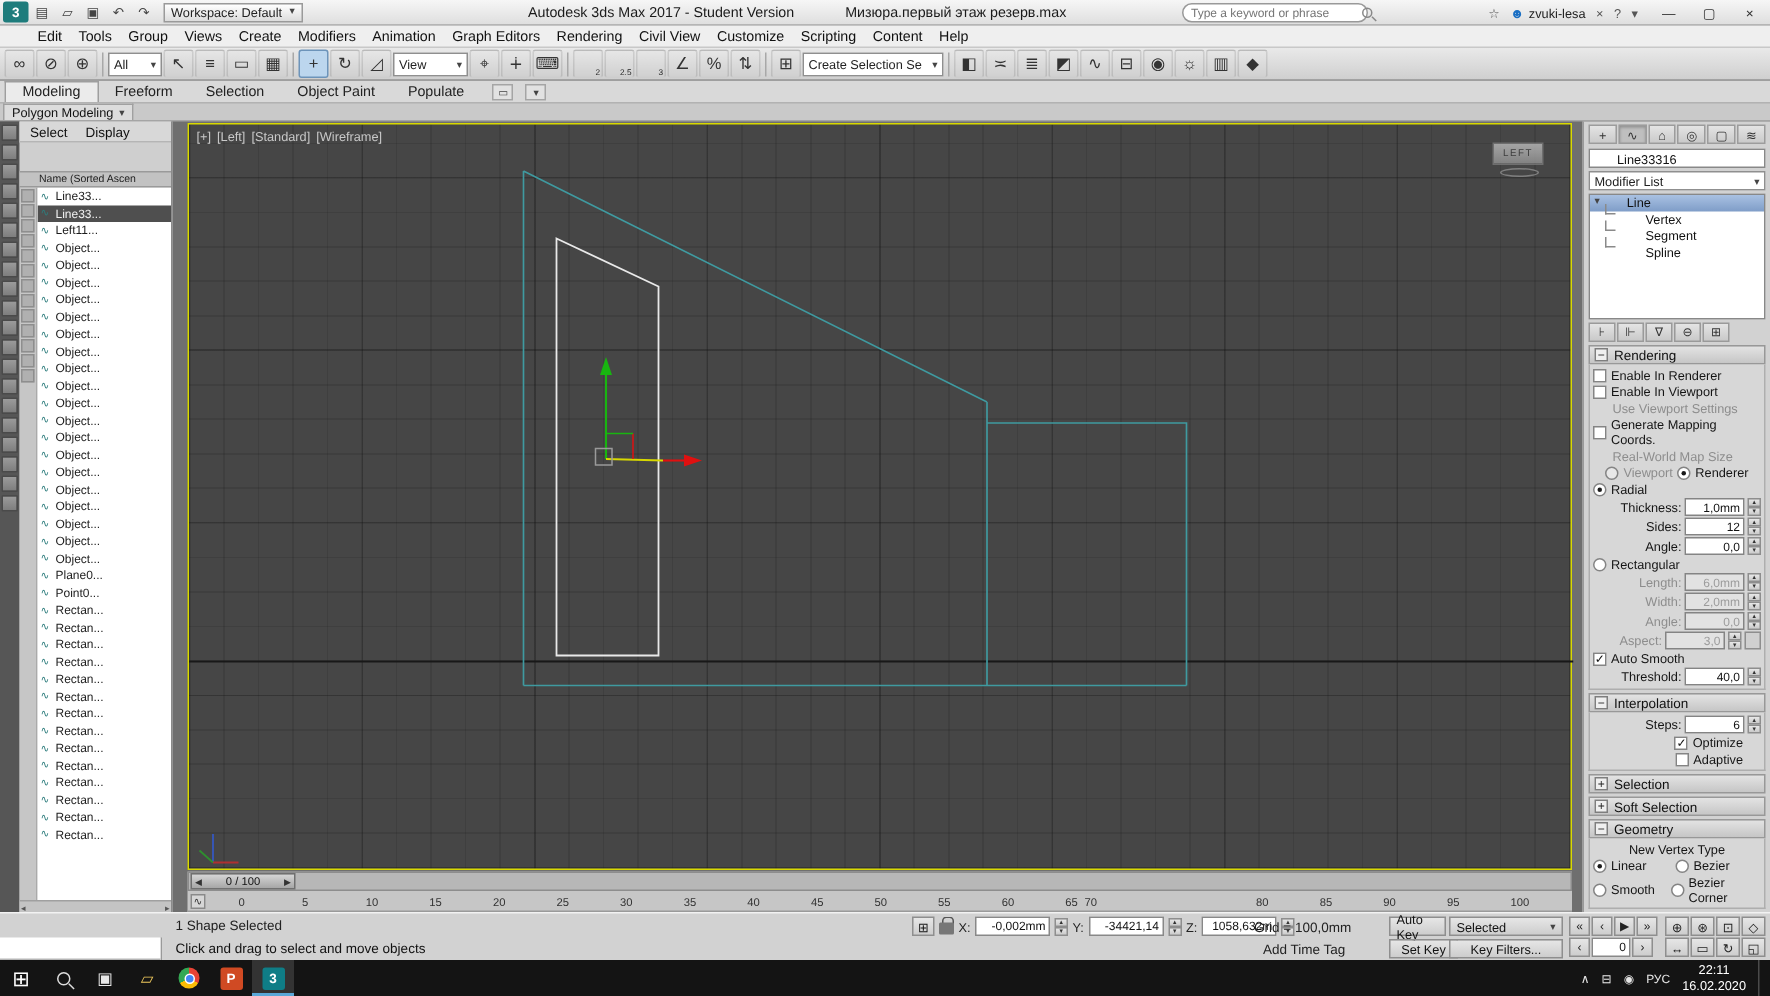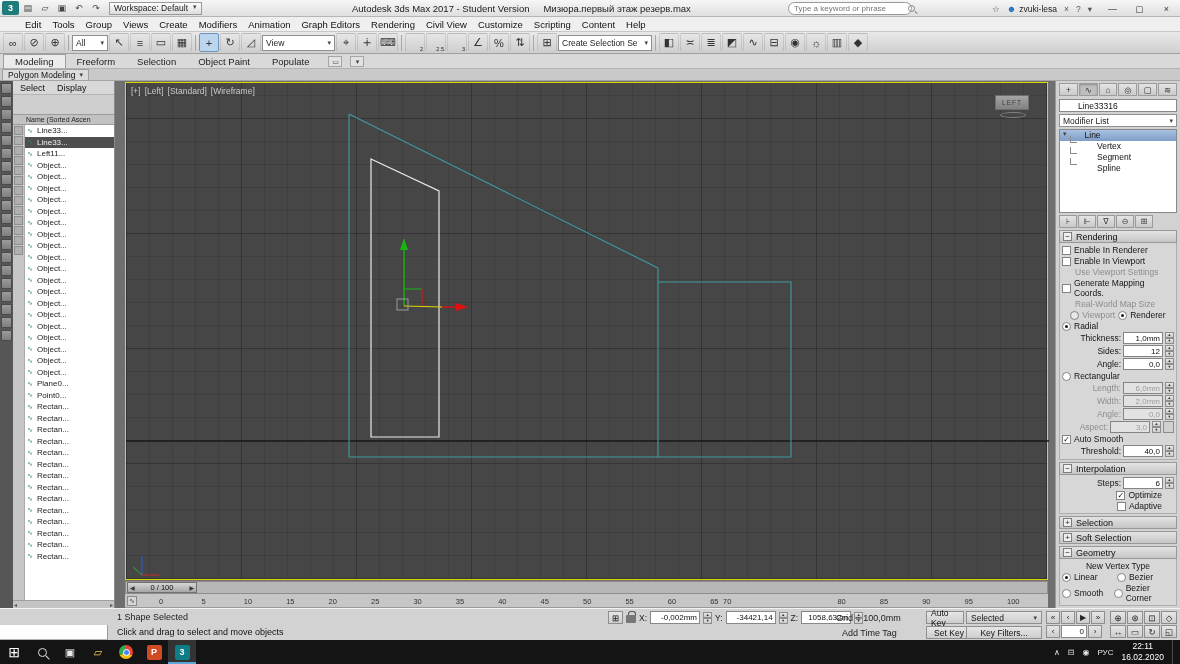--- a/index.html
+++ b/index.html
@@ -3,21 +3,21 @@
 <meta charset="utf-8">
 <style>
 *{margin:0;padding:0;box-sizing:border-box}
 body{font-family:"Liberation Sans",sans-serif;background:#555;width:1180px;height:664px;overflow:hidden}
 #app{position:relative;width:1180px;height:664px;overflow:hidden;background:#7a7a7a;font-size:10px;color:#111}
 
 #titlebar{position:absolute;left:0;top:0;right:0;height:17px;background:linear-gradient(#f6f6f6,#dfdfdf);border-bottom:1px solid #b5b5b5;display:flex;align-items:center;padding-left:2px;gap:1px}
 .tbi{width:16px;height:14px;font-size:9px;color:#444;display:flex;align-items:center;justify-content:center}
 #app-logo{width:17px;height:14px;background:#1e7c7c;color:#fff;font-size:9px;font-weight:bold;display:flex;align-items:center;justify-content:center;border-radius:2px}
 #workspace-dd{margin-left:4px;height:13px;border:1px solid #9a9a9a;background:linear-gradient(#fff,#dcdcdc);display:flex;align-items:flex-start;gap:5px;padding:0 4px;font-size:8.5px;color:#222}
-#title-center{position:absolute;left:352px;top:0;height:17px;display:flex;align-items:center;gap:14px;font-size:9.5px;color:#1a1a1a;white-space:nowrap}
+#title-center{position:absolute;left:352px;top:0;height:17px;display:flex;align-items:center;gap:34px;font-size:9.5px;color:#1a1a1a;white-space:nowrap}
 #search-wrap{position:absolute;left:788px;top:2px;width:124px;height:13px;border:1px solid #999;border-radius:7px;background:#fff;display:flex;align-items:center;padding:0 5px;gap:4px}
 #search-input{border:none;outline:none;flex:1;font-size:8px;color:#555;font-family:inherit;background:transparent}
 .sglass{width:7px;height:7px;border:1.2px solid #888;border-radius:50%;position:relative;flex:none}
 .sglass::after{content:"";position:absolute;width:4px;height:1.2px;background:#888;transform:rotate(45deg);left:5px;top:6px}
 #tb-right{position:absolute;right:88px;top:0;height:17px;display:flex;align-items:center;gap:7px}
 #signin{display:flex;align-items:center;gap:3px;font-size:8.5px;color:#222}
 #signin .usr{color:#1a6fc4;font-size:9px}
 .tbr-ic{font-size:8.5px;color:#555}
 #win-btns{position:absolute;right:0;top:0;height:17px;display:flex}
 .wbtn{width:27px;height:17px;display:flex;align-items:center;justify-content:center;font-size:9px;color:#333}
@@ -215,21 +215,21 @@
       <span class="car">▾</span>
     </span>
     <span class="ti">↖</span>
     <span class="ti">≡</span>
     <span class="ti">▭</span>
     <span class="ti">▦</span>
     <span class="vsep"></span>
     <span class="ti on">+</span>
     <span class="ti">↻</span>
     <span class="ti">◿</span>
-    <span class="dd" style="width:73px">
+    <span class="dd" style="width:50px">
       <span>View</span>
       <span class="car">▾</span>
     </span>
     <span class="ti">⌖</span>
     <span class="ti">∔</span>
     <span class="ti">⌨</span>
     <span class="vsep"></span>
     <span class="ti">
         <sup>2</sup>
       </span>

